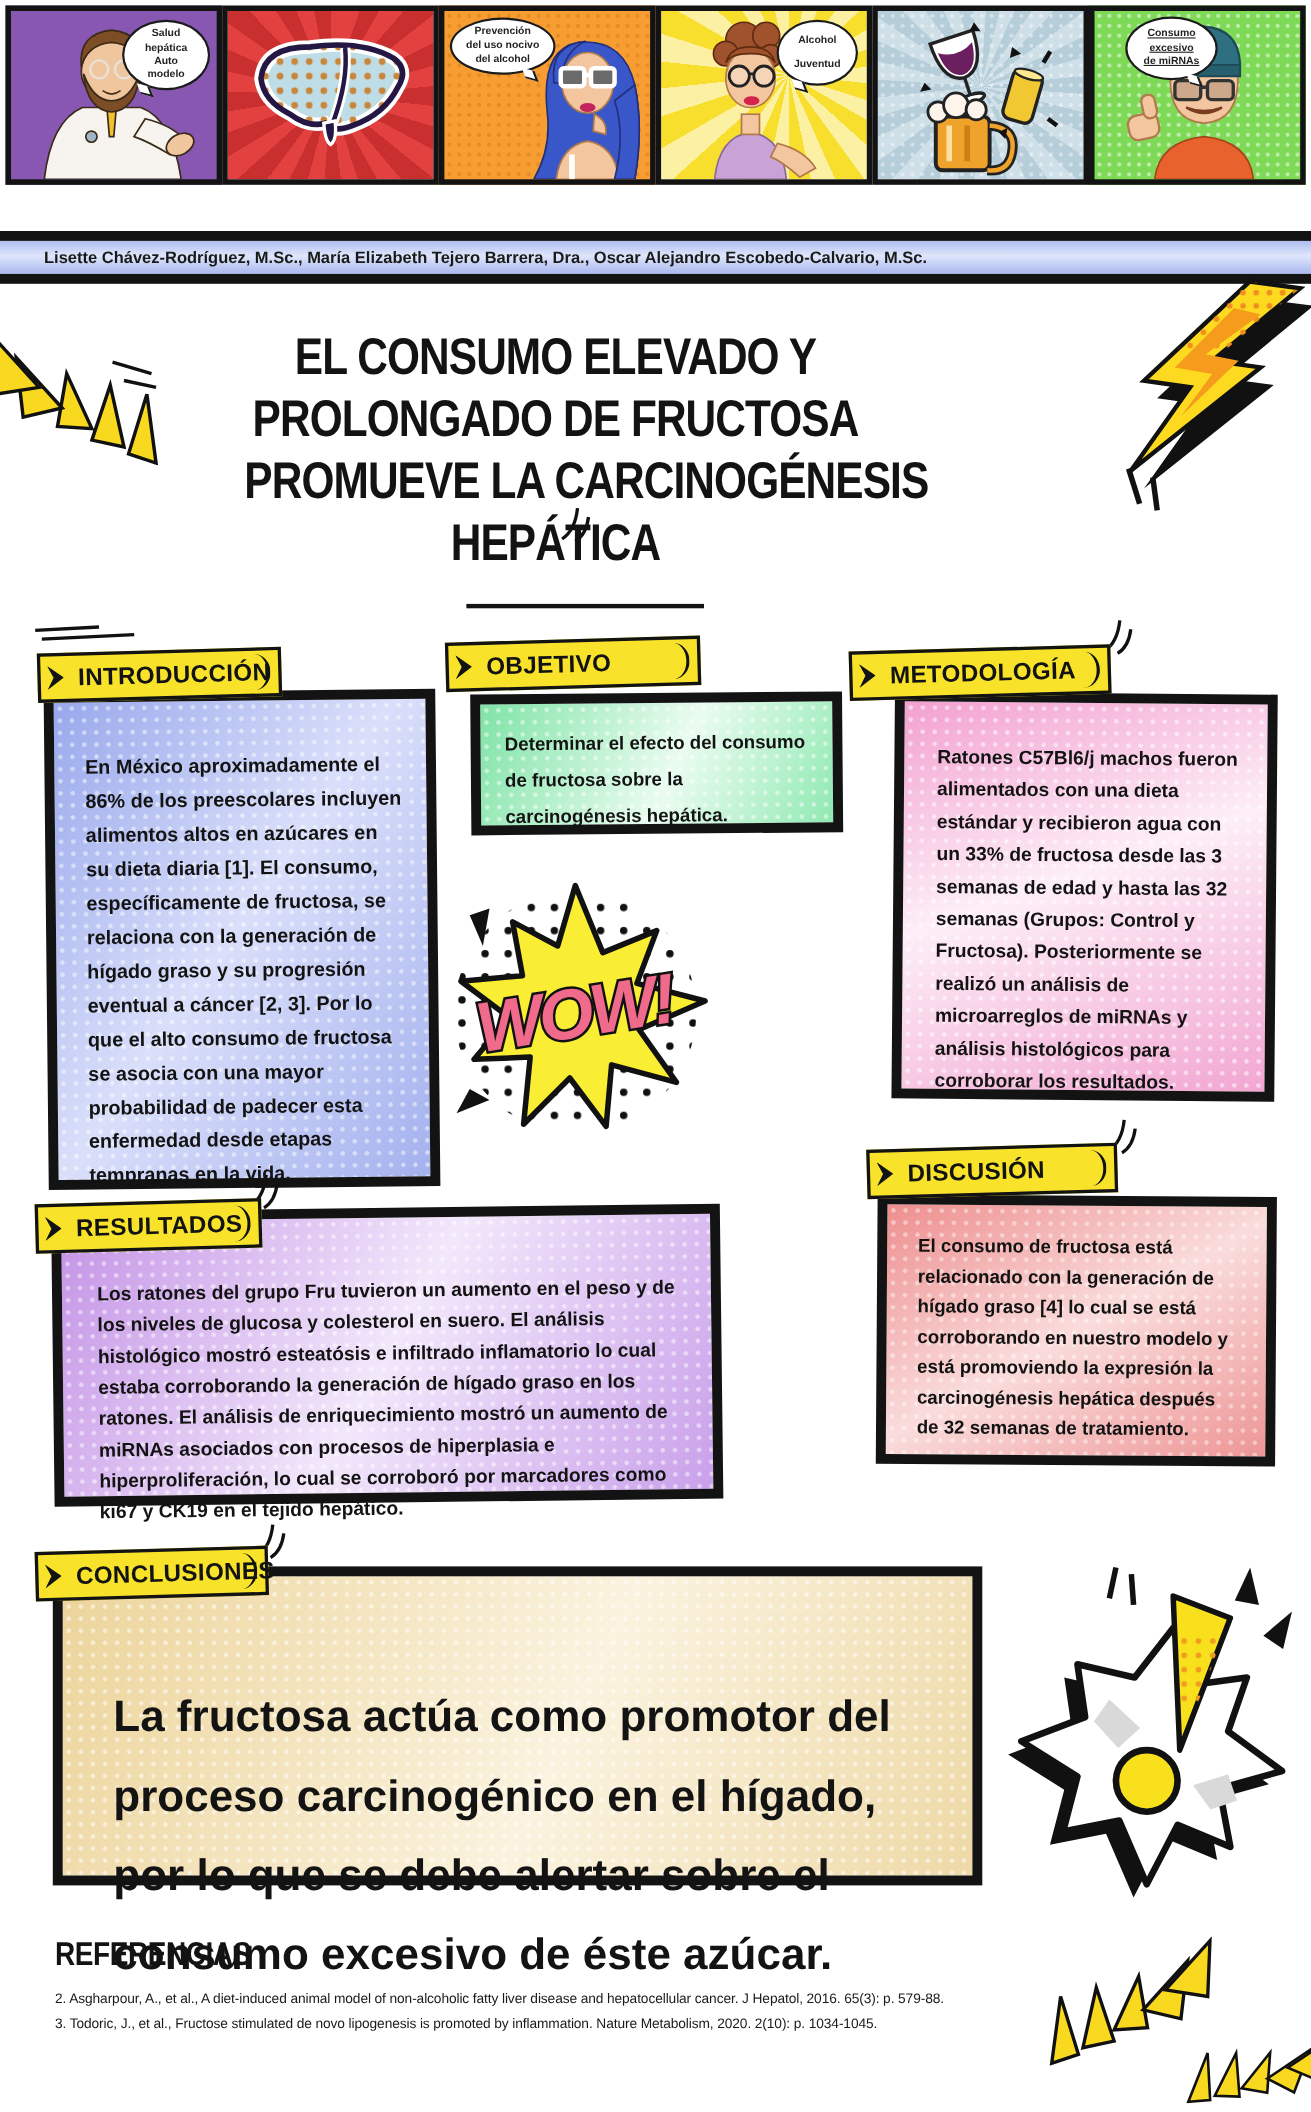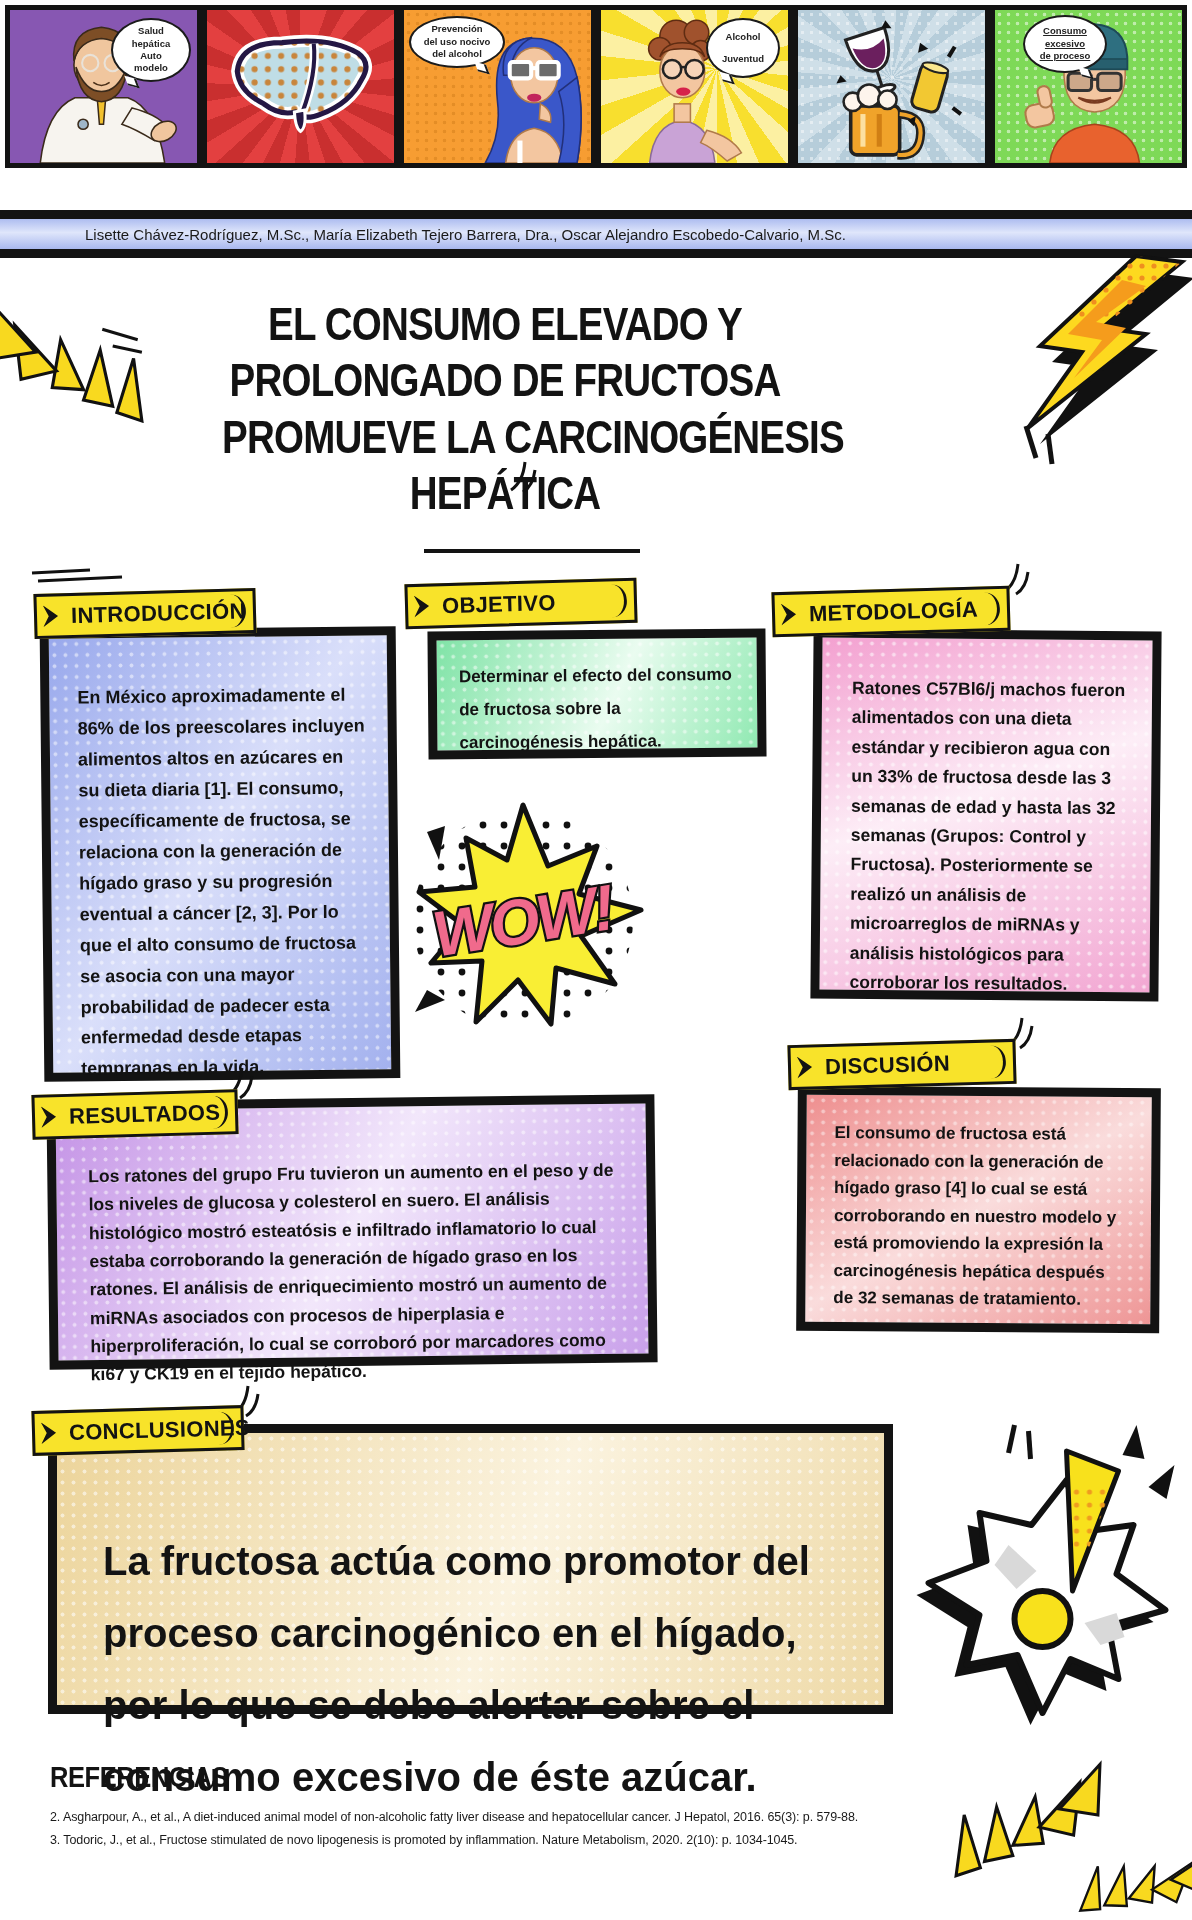--- a/index.html
+++ b/index.html
@@ -22,21 +22,21 @@
     display:flex;flex-direction:column;align-items:center;justify-content:center;
     font-size:9.5px;font-weight:700;line-height:1.3;text-align:center;color:#222;}
   .bubble .tail{position:absolute;left:14px;bottom:-7px;width:10px;height:10px;background:#fff;
     border-right:2px solid #1b1b1b;border-bottom:2px solid #1b1b1b;transform:skewX(35deg) rotate(18deg);}
 
   
   .authors-bar{position:absolute;left:0;top:210px;width:1192px;height:48px;
     border-top:9px solid #131313;border-bottom:9px solid #131313;
     background:linear-gradient(180deg,#aebdf0 0%,#dfe6fb 45%,#a9b8ee 100%);
     display:flex;align-items:center;}
-  .authors-bar span{padding-left:85px;font-size:15px;font-weight:400;color:#1a1a1a;}
+  .authors-bar span{padding-left:40px;font-size:15px;font-weight:700;color:#1a1a1a;}
 
   
   .title{position:absolute;left:160px;top:296px;width:690px;text-align:center;}
   .title-line{font-size:47px;font-weight:800;line-height:1.2;letter-spacing:-1px;
     transform:scaleX(.82);transform-origin:center;white-space:nowrap;}
   .title-underline{position:absolute;left:424px;top:549px;width:216px;height:4px;background:#131313;}
 
   
   .banner{position:absolute;height:45px;background:#f8e32a;border:3px solid #131313;z-index:6;
     display:flex;align-items:center;padding:0 28px 0 34px;transform:rotate(-1.6deg);}
@@ -212,21 +212,21 @@
         </g>
         <path d="M80,86 Q96,96 112,86 Q96,92 80,86 Z" fill="#ffffff" stroke="#7a3b20" stroke-width="2"></path>
         <g transform="rotate(-12 42 100)">
           <rect x="28" y="92" width="27" height="22" rx="8" fill="#f3c6a0" stroke="#b07a4a" stroke-width="2"></rect>
           <rect x="44" y="76" width="12" height="21" rx="5.5" fill="#f3c6a0" stroke="#b07a4a" stroke-width="2"></rect>
         </g>
       </svg>
       <div class="bubble" style="left:28px;top:5px;width:84px;height:58px;text-decoration:underline;">
         <span>Consumo</span>
         <span>excesivo</span>
-        <span>de proceso</span>
+        <span>de miRNAs</span>
         <span class="tail" style="left:auto;right:14px;"></span>
       </div>
     </div>
   </div>
 
   <div class="authors-bar">
     <span>Lisette Chávez-Rodríguez, M.Sc., María Elizabeth Tejero Barrera, Dra., Oscar Alejandro Escobedo-Calvario, M.Sc.</span>
   </div>
 
   <div class="title">

